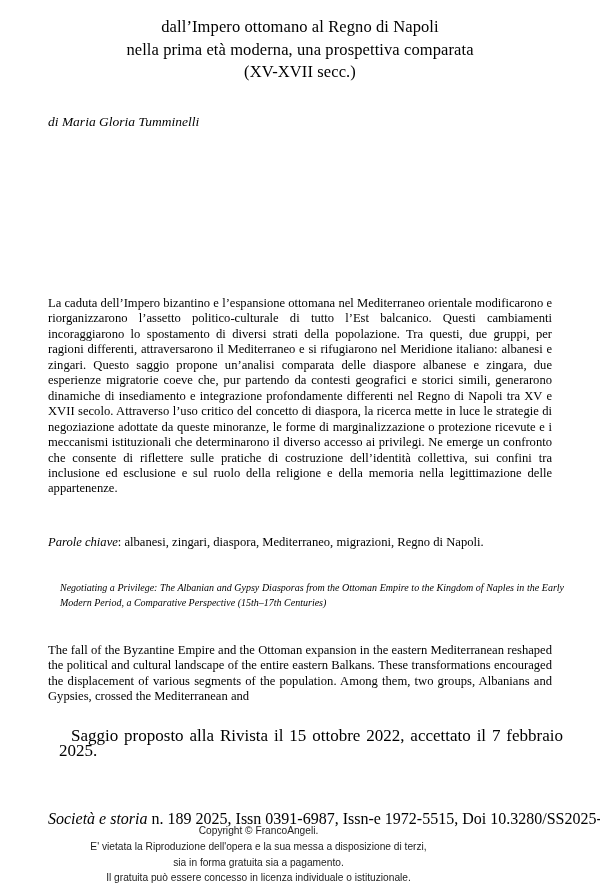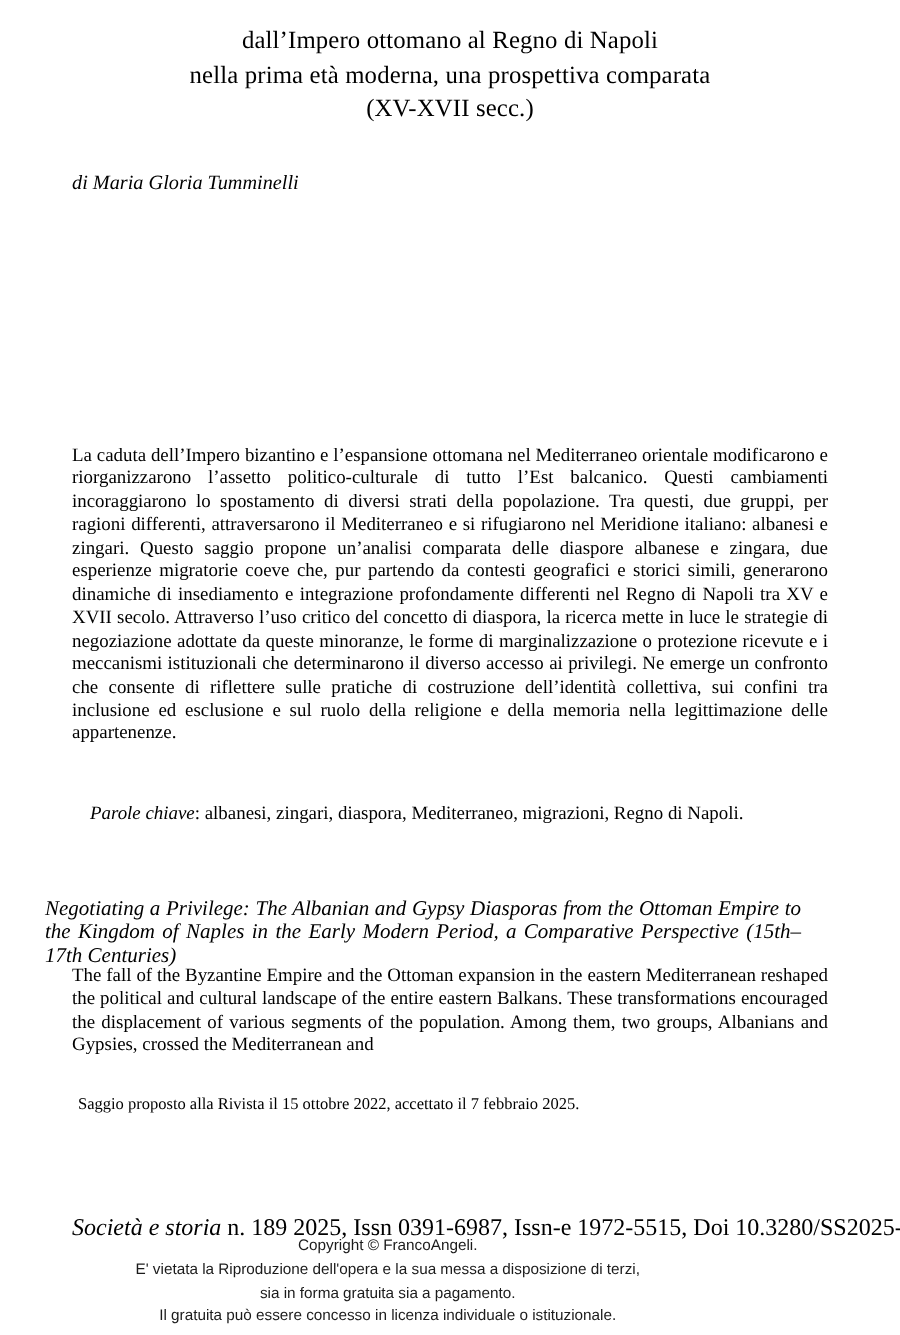--- a/index.html
+++ b/index.html
@@ -66,54 +66,52 @@
     position: absolute;
     left: 48px;
     top: 535px;
     width: 504px;
     font-size: 12.6px;
     line-height: 15.45px;
     text-align: left;
   }
   .keywords .kw-label {
     font-style: italic;
-    margin-left: 12px;
   }
 
   .title-en {
     position: absolute;
-    left: 30px;
+    left: 60px;
     top: 580px;
     width: 504px;
-    font-size: 14px;
+    font-size: 10px;
     line-height: 15.45px;
     font-style: italic;
     text-align: justify;
     text-justify: inter-word;
-    margin-top: 19px;
   }
 
   .abstract-en {
     position: absolute;
     left: 48px;
     top: 643px;
     width: 504px;
     font-size: 12.6px;
     line-height: 15.45px;
     text-align: justify;
     text-justify: inter-word;
   }
 
   
   .footnote {
     position: absolute;
-    left: 40px;
+    left: 59px;
     top: 729px;
     width: 504px;
-    font-size: 11px;
+    font-size: 17px;
     line-height: 14.6px;
     text-align: justify;
     text-justify: inter-word;
   }
   .footnote p {
     margin: 0;
     text-indent: 12px;
   }
 
   .journal-line {

